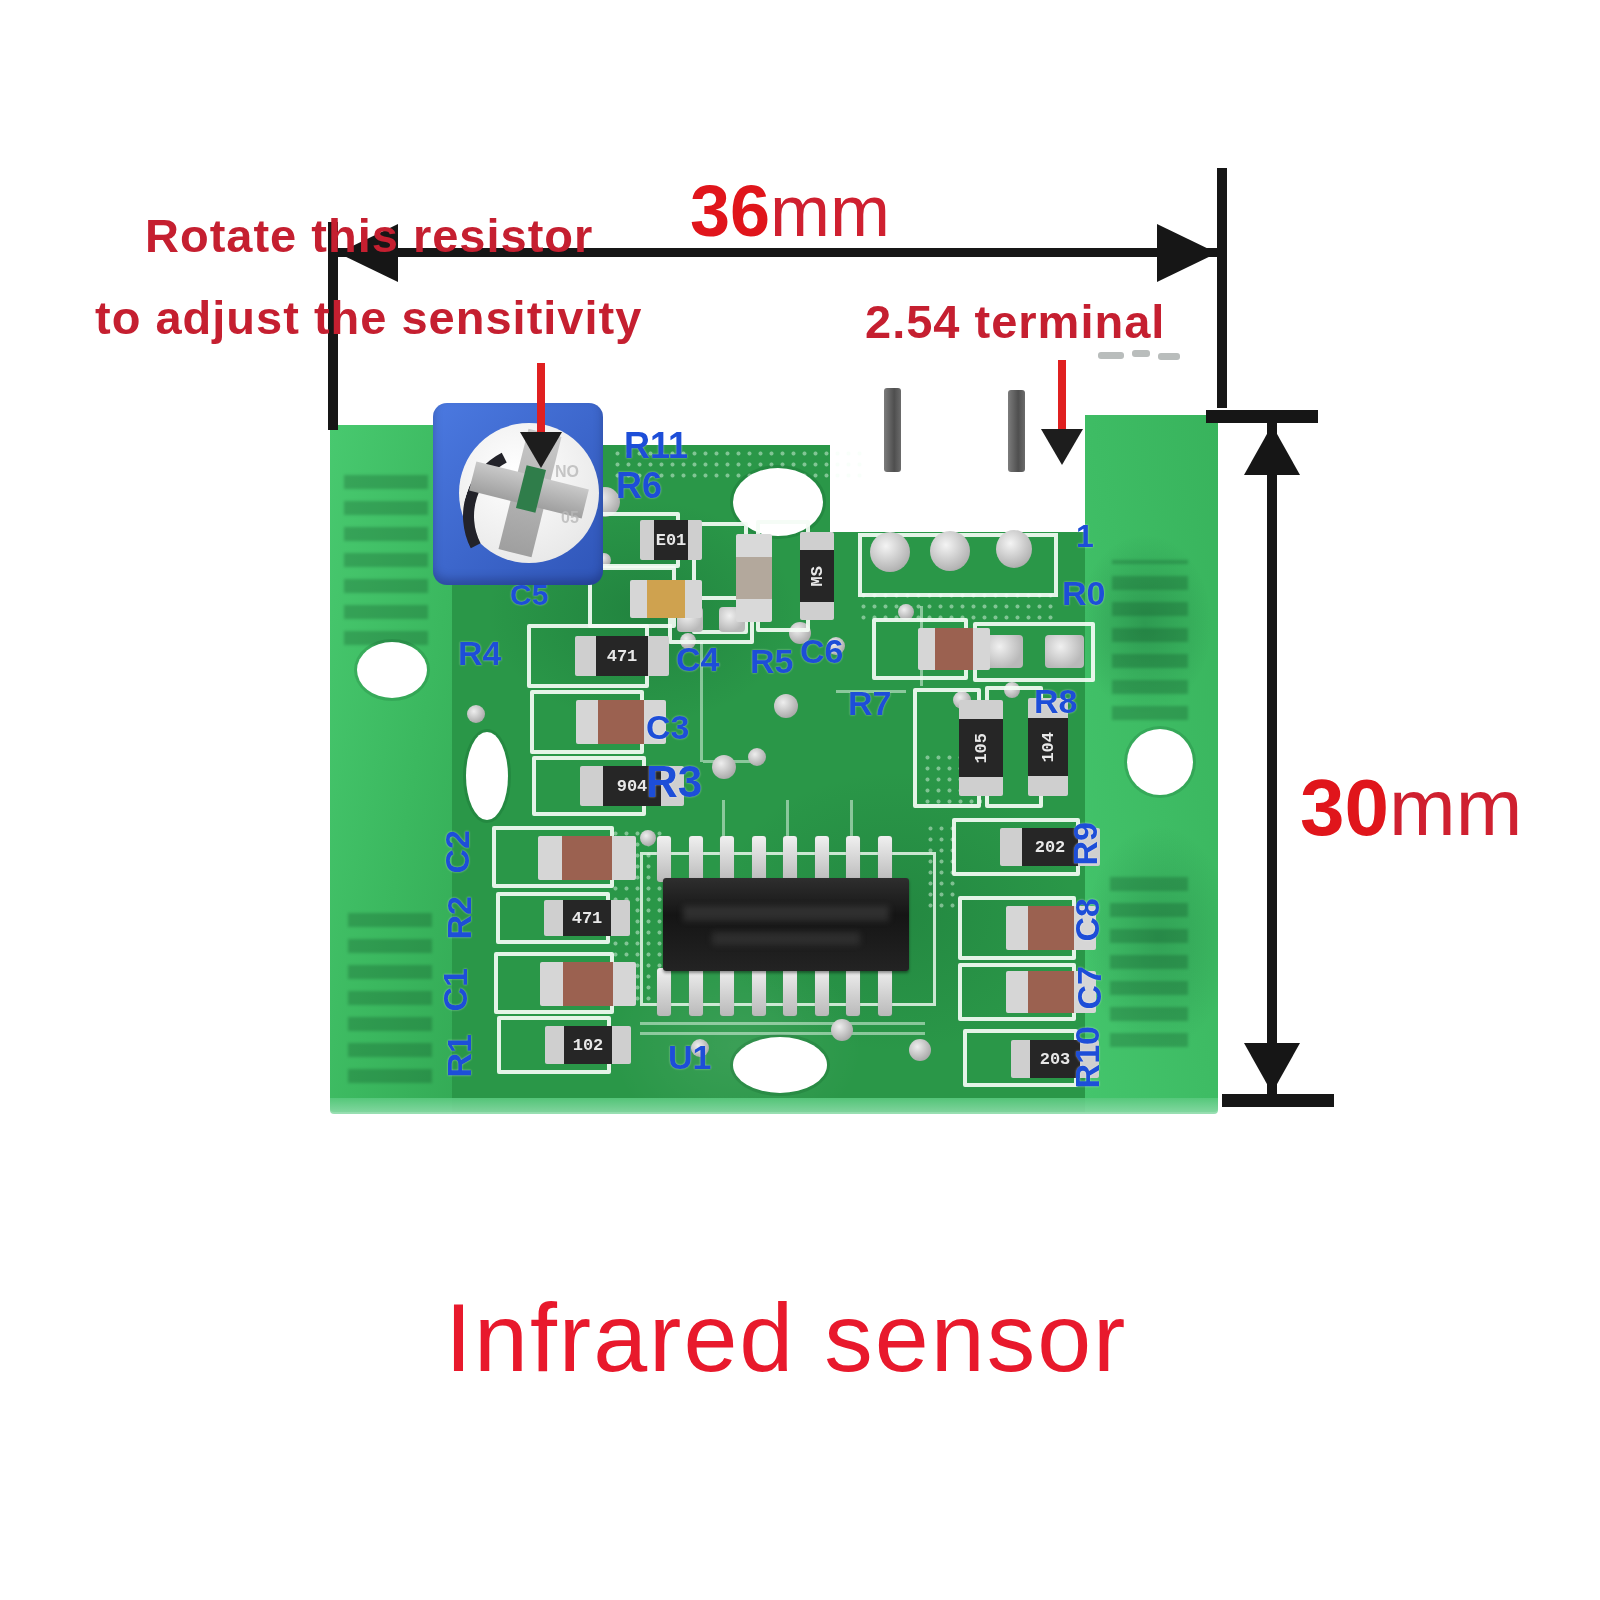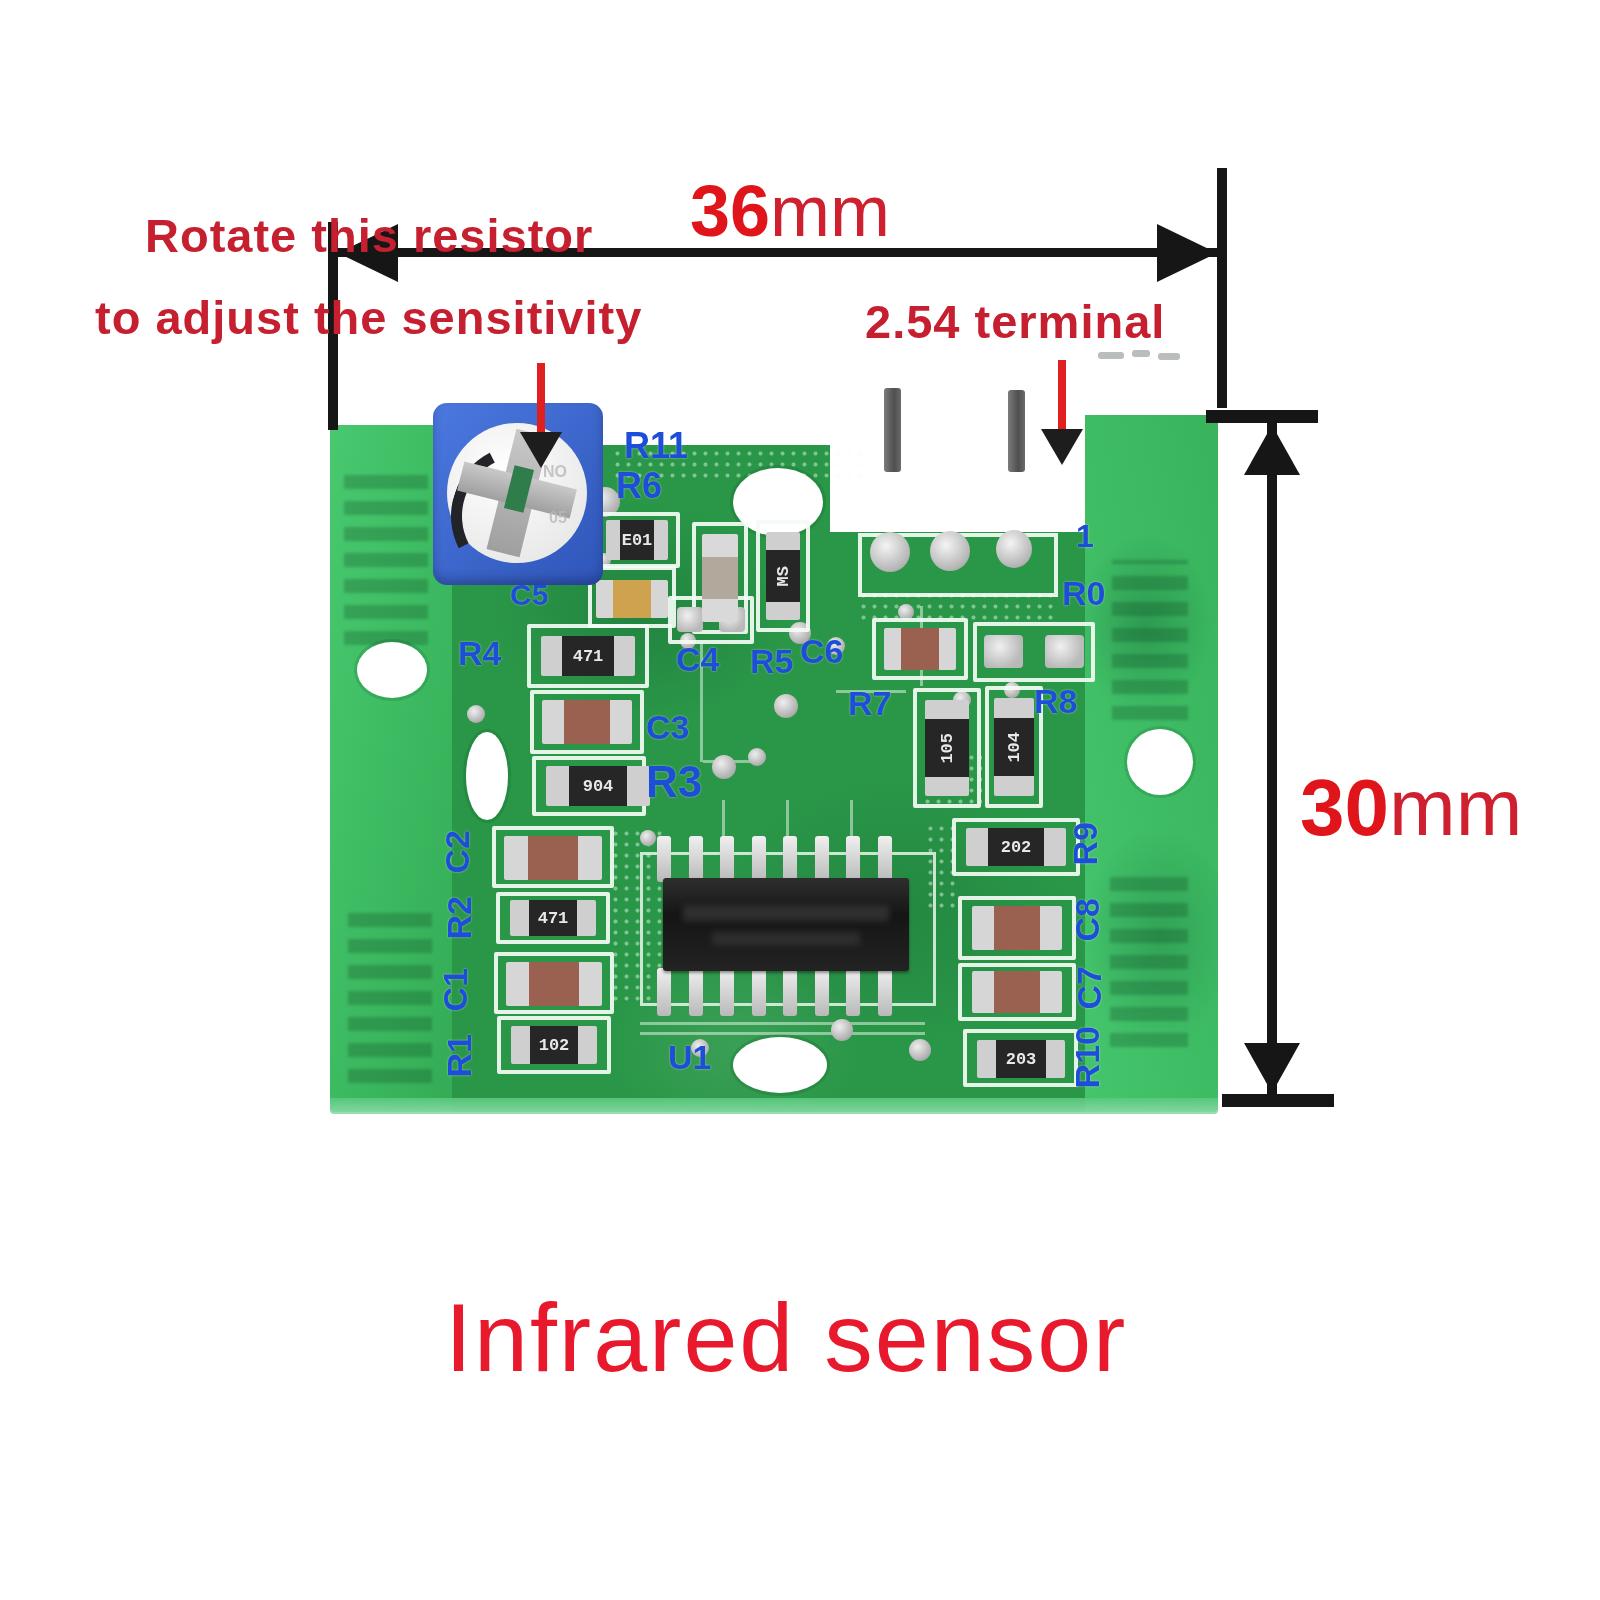--- a/index.html
+++ b/index.html
@@ -53,41 +53,41 @@
   .dots{position:absolute;z-index:13;opacity:.8;
       background-image:radial-gradient(circle, rgba(240,255,244,.55) 1.6px, transparent 2.4px);
       background-size:11px 11px;}
   .trace{position:absolute;z-index:13;background:rgba(235,250,240,.5);}
 
   .silk{position:absolute;z-index:20;color:#1d4ed8;font-weight:700;
         text-shadow:0 0 2px rgba(255,255,255,.6);line-height:1;}
   .vtext{writing-mode:vertical-rl;transform:rotate(180deg);}
 
   .cbox{position:absolute;z-index:18;border:4px solid rgba(244,252,245,.92);border-radius:2px;}
-  .cbody{position:absolute;z-index:19;border-radius:2px;display:flex;align-items:center;justify-content:center;}
+  .cbody{position:absolute;z-index:19;border-radius:2px;display:flex;align-items:center;justify-content:center;margin-left:34px;}
   .cbody span{color:#e8e8e8;font-family:"Liberation Mono", monospace;font-weight:700;font-size:17px;line-height:1;}
   .b-res-h{background:linear-gradient(90deg,#cfcfcf 0 22%,#262626 22% 78%,#cfcfcf 78% 100%);}
   .b-res-v{background:linear-gradient(180deg,#cfcfcf 0 20%,#262626 20% 80%,#cfcfcf 80% 100%);}
   .b-cap-h{background:linear-gradient(90deg,#d6d6d6 0 24%,#9b6150 24% 76%,#d6d6d6 76% 100%);}
   .b-captan-h{background:linear-gradient(90deg,#d6d6d6 0 24%,#cfa24f 24% 76%,#d6d6d6 76% 100%);}
   .b-capmetal-v{background:linear-gradient(180deg,#d9d9d9 0 26%,#b3a89c 26% 74%,#d9d9d9 74% 100%);}
   .pads::before,.pads::after{content:"";position:absolute;top:18%;width:34%;height:62%;
       background:radial-gradient(circle at 40% 35%, #f0f0f0, #b9b9b9 70%);border-radius:4px;}
   .pads::before{left:6%;} .pads::after{right:6%;}
 
   .via{position:absolute;z-index:16;border-radius:50%;
        background:radial-gradient(circle at 38% 35%, #eeeeee, #a9a9a9 75%);}
   .hole{position:absolute;z-index:16;background:#ffffff;border-radius:50%;
         box-shadow:0 0 0 3px rgba(10,60,30,.15);}
 
   
   #pot{position:absolute;left:433px;top:403px;width:170px;height:182px;z-index:25;
        background:linear-gradient(135deg,#4b79e0,#2f55b8);border-radius:14px;
        box-shadow:inset 0 -6px 10px rgba(0,0,30,.25);}
-  #pot .dial{position:absolute;left:14px;top:20px;width:140px;height:140px;border-radius:50%;
+  #pot .dial{position:absolute;left:26px;top:20px;width:140px;height:140px;border-radius:50%;
        background:radial-gradient(circle at 40% 35%, #ffffff, #e9e9e9 75%, #d8d8d8);}
   #pot .arm{position:absolute;background:linear-gradient(#c9c9c9,#9f9f9f);}
   #pot .arm.v{left:54px;top:8px;width:34px;height:124px;transform:rotate(14deg);}
   #pot .arm.h{left:12px;top:52px;width:116px;height:30px;transform:rotate(14deg);}
   #pot .slotgreen{position:absolute;left:62px;top:44px;width:20px;height:44px;background:#2f7d4a;transform:rotate(14deg);}
   #pot .arc{position:absolute;left:4px;top:22px;width:120px;height:120px;border-radius:50%;
        border:11px solid transparent;border-left-color:#23232a;transform:rotate(18deg);}
   #pot .mark{position:absolute;color:#b9b9b9;font-weight:700;opacity:.8;}
 
   

